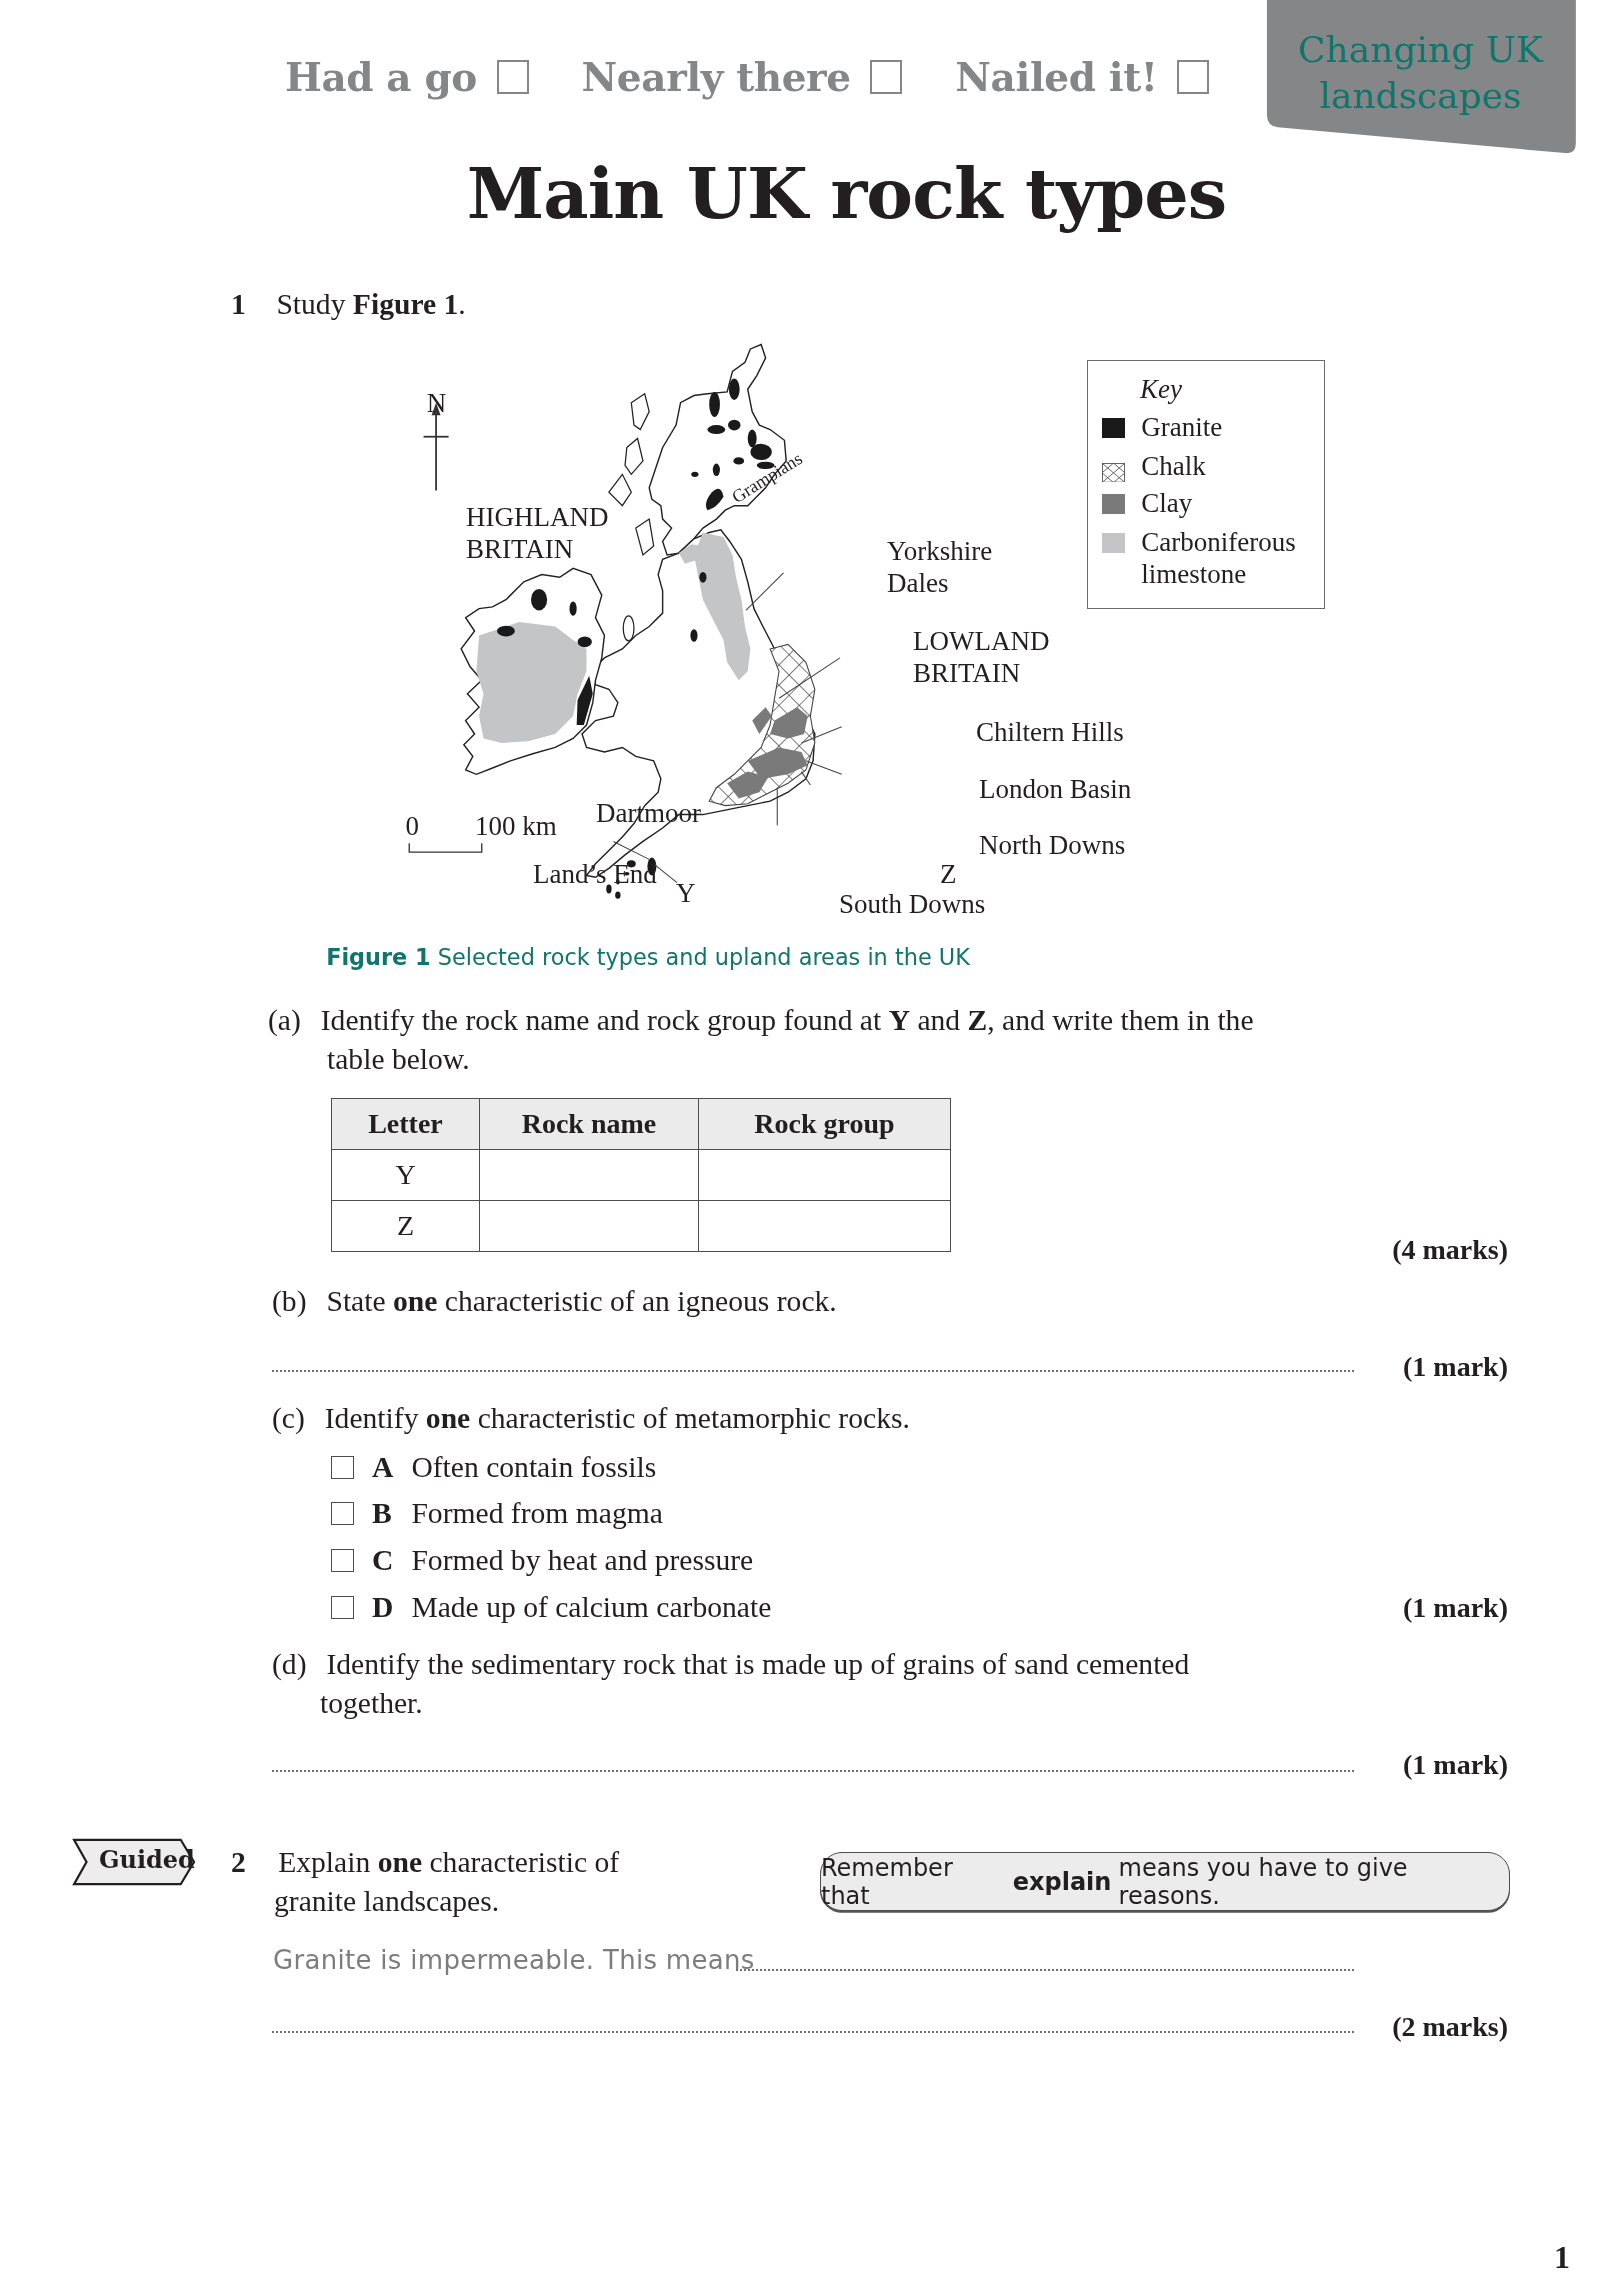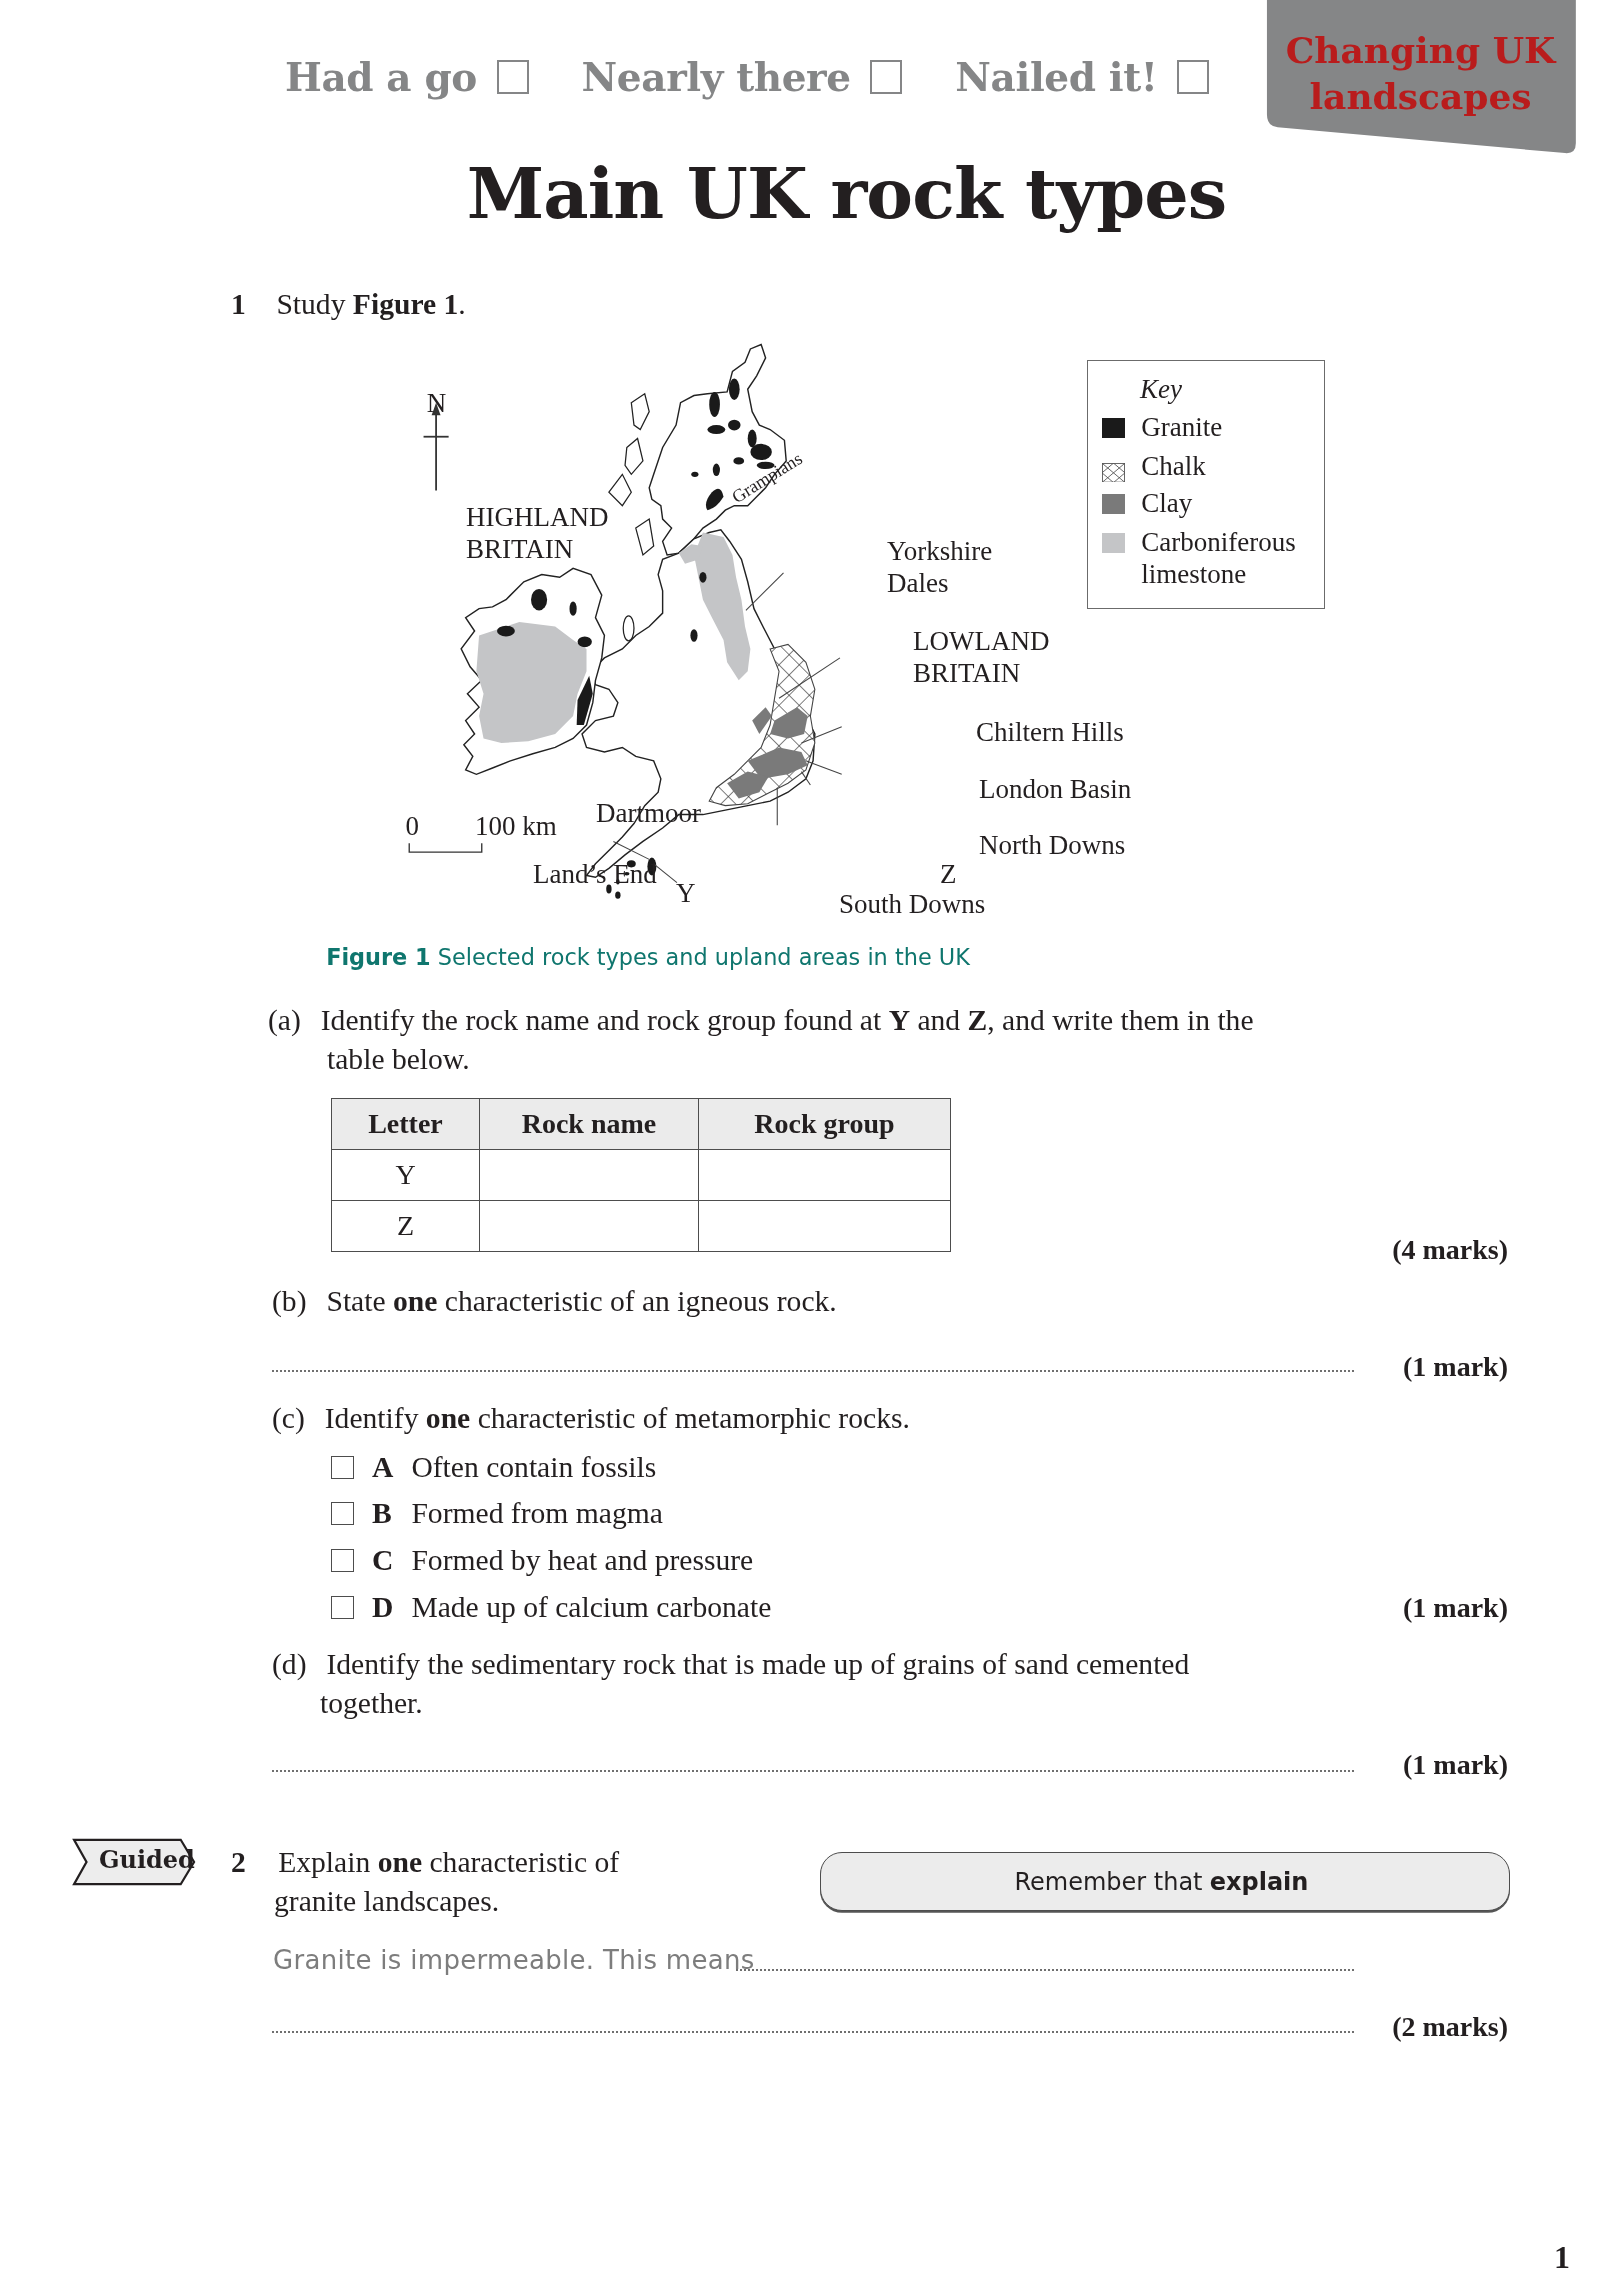--- a/index.html
+++ b/index.html
@@ -10,21 +10,21 @@
   
   .progress { left:285px; top:54px; display:flex; align-items:center; gap:12px; }
   .prog-item { display:flex; align-items:center; margin-right:41px; }
   .prog-label { font-family:"DejaVu Serif",serif; font-weight:bold; font-size:39px; color:#858687; letter-spacing:-0.4px; }
   .prog-box { width:32px; height:34px; border:2.7px solid #858687; margin-left:19.7px; box-sizing:border-box; background:#fff; cursor:pointer; }
 
   
   .tab { left:1265px; top:0; width:311px; height:154px; }
   .tab svg { position:absolute; left:0; top:0; }
   .tab-text { position:absolute; left:0; top:27px; width:311px; text-align:center;
-              font-family:"DejaVu Serif",serif; font-weight:bold; font-size:36px; line-height:46px; color:#b91c1c; }
+              font-family:"DejaVu Serif",serif; font-weight:normal; font-size:36px; line-height:46px; color:#0f766e; }
 
   .title { left:0; width:1621px; top:152px; text-align:center; font-family:"DejaVu Serif",serif;
            font-weight:bold; font-size:70px; letter-spacing:-0.9px; color:#231f20;padding-left:36px; }
 
   .qnum { font-weight:bold; font-size:29.6px; }
   .qtext { font-size:29.6px; }
   .b { font-weight:bold; }
 
   
   .map { left:394px; top:340px; width:788px; height:591px; }
@@ -300,20 +300,21 @@
   <span class="guided-text">Guided</span>
 </div>
 <div class="abs qtext" style="left:231px; top:1843px; line-height:39px;">
   <span class="qnum">2</span>
   <span style="margin-left:25px;">Explain </span><span class="b">one</span><span> characteristic of</span>
   <div style="margin-left:43px;">granite landscapes.</div>
 </div>
 <div class="abs hint">
   <span>Remember that </span>
     <span class="b" style="margin:0 7.2px;">explain</span>
+    <span> means you have to give reasons.</span>
 </div>
 <div class="abs handwrite" style="left:273px; top:1945px;">Granite is impermeable. This means</div>
 <div class="dots" style="left:736px; top:1969px; width:618px;"></div>
 <div class="dots" style="left:272px; top:2031px; width:1082px;"></div>
 <div class="marks" style="top:2011px;">(2 marks)</div>
 
 <div class="abs page-num">1</div>
 
 
 </body></html>

